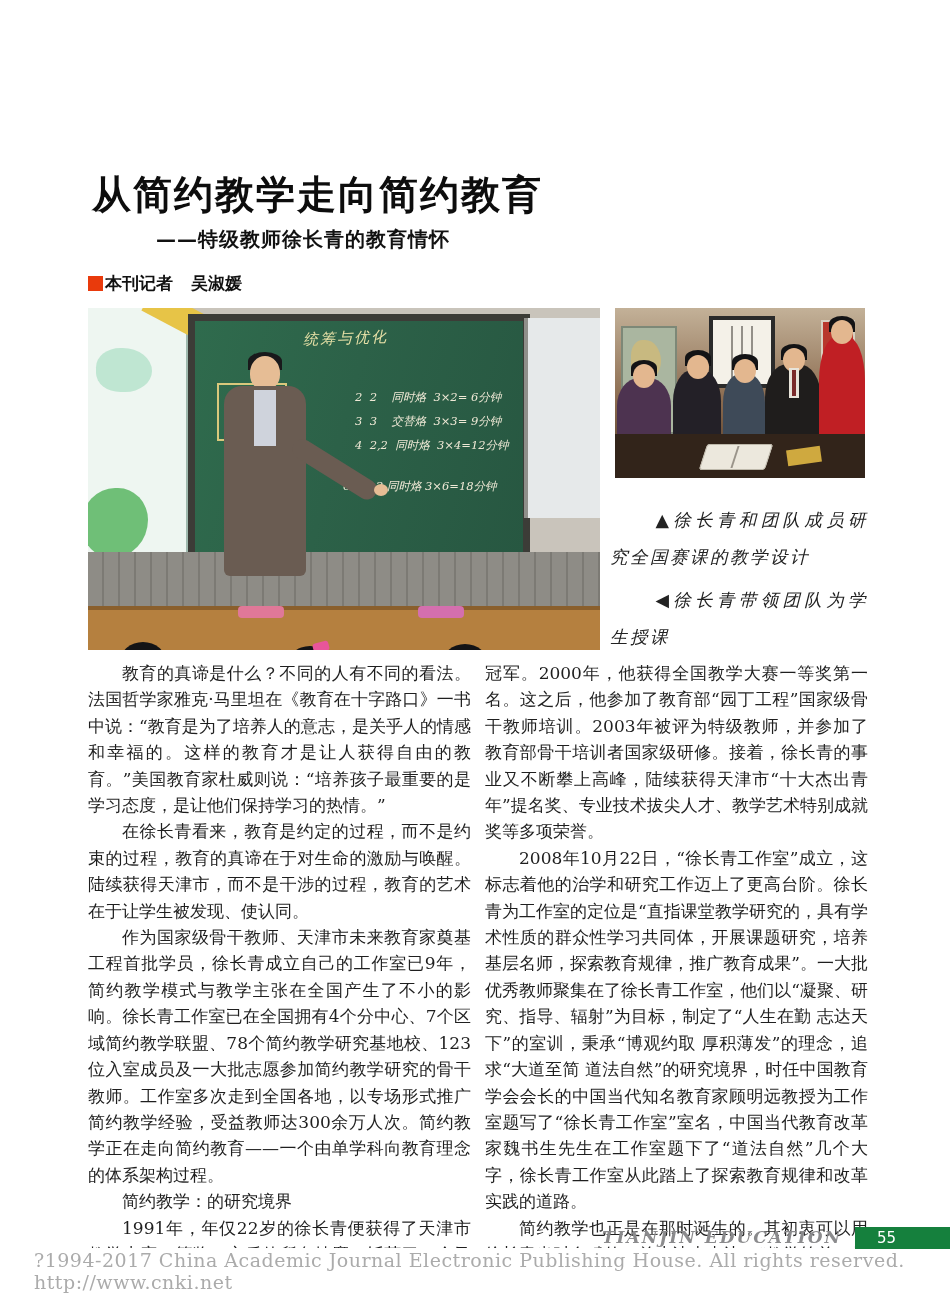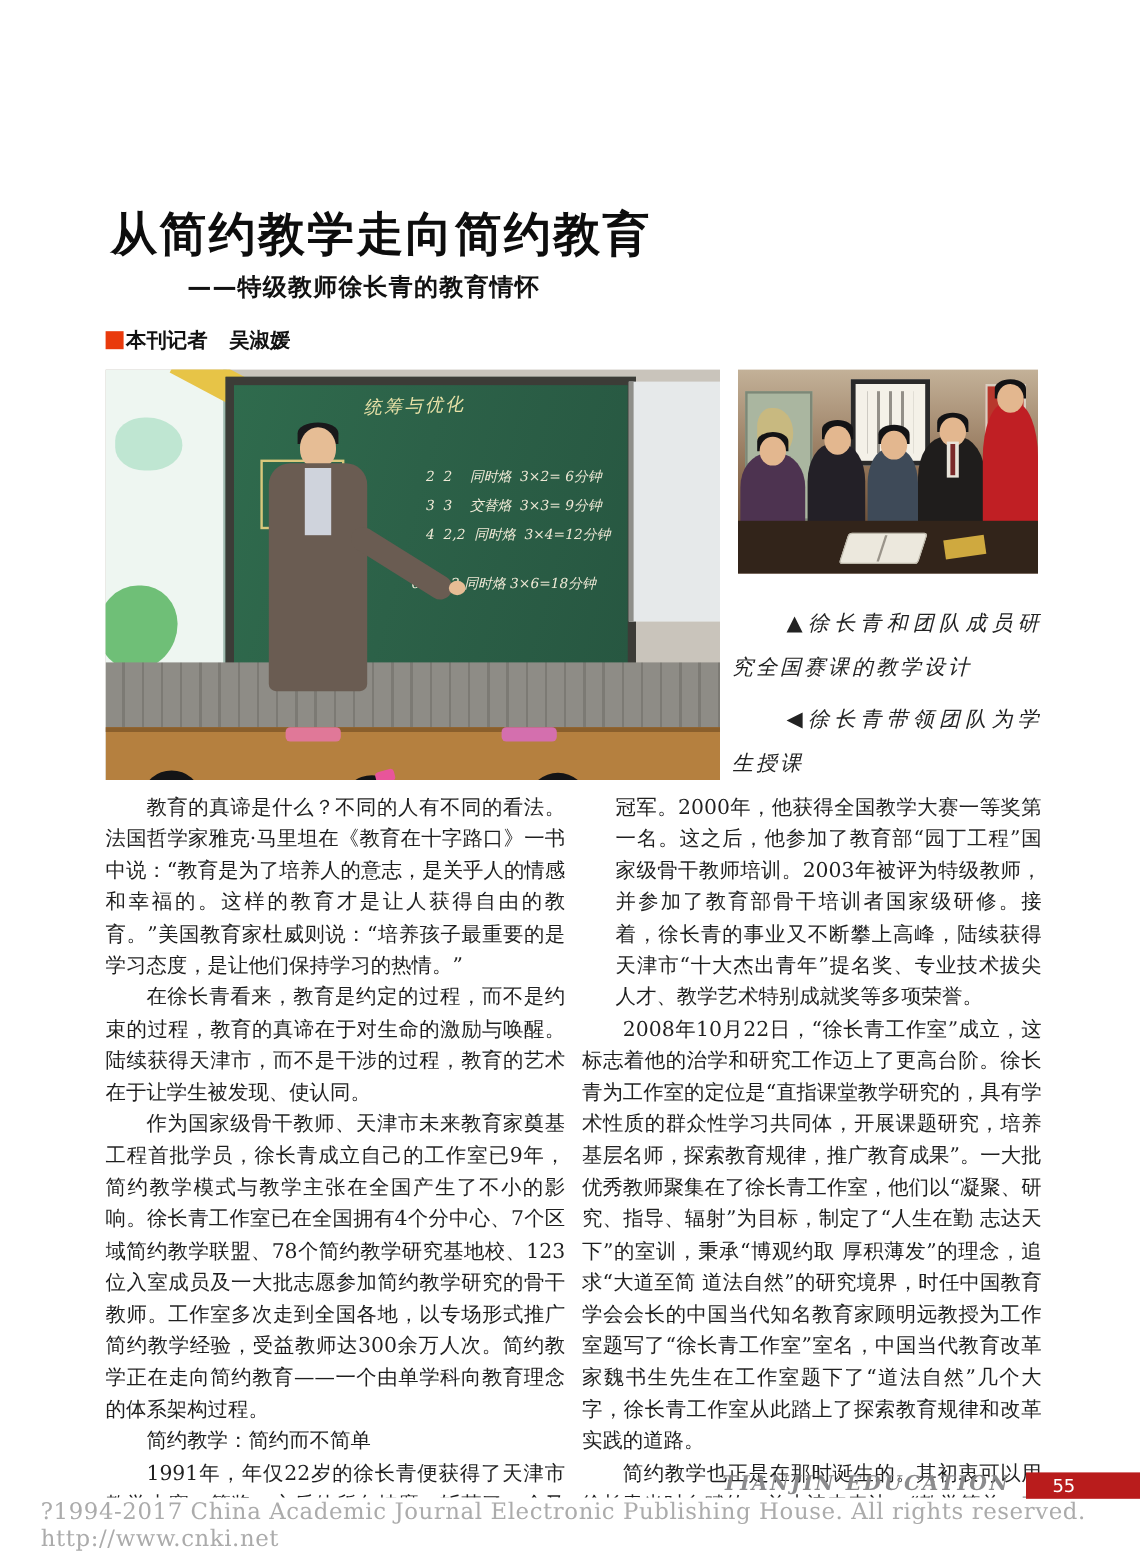--- a/index.html
+++ b/index.html
@@ -74,26 +74,26 @@
            text-align:justify;color:#222;font-style:italic;}
   .caption-1{top:502px;text-indent:2.6em;}
   .caption-2{top:582px;text-indent:2.6em;}
 
   
   .col{position:absolute;top:660px;width:383px;height:588px;font-size:17px;line-height:26.4px;
        text-align:justify;color:#1f1f1f;overflow:hidden;}
   .col-left{left:88px;}
   .col-right{left:485px;}
   .col p{margin:0;text-indent:2em;}
-  .col p.noindent{text-indent:0;margin-left:28px;}
+  .col p.noindent{text-indent:0;}
 
   
   .footer-journal{position:absolute;right:108px;top:1227px;font-style:italic;font-weight:bold;
                   font-size:17px;letter-spacing:2px;color:#8b8b8d;}
-  .pagebox{position:absolute;left:855px;top:1227px;width:95px;height:22px;background:#b91c1c;
+  .pagebox{position:absolute;left:855px;top:1227px;width:95px;height:22px;background:#15803d;
            font-family:"DejaVu Sans","Liberation Sans",sans-serif;font-size:15px;color:#ffffff;
            display:flex;align-items:center;}
   .pagebox span{margin-left:22px;}
   .copyright{position:absolute;left:34px;top:1249px;font-size:19px;color:#ababab;letter-spacing:.5px;}
 </style>
 </head>
 <body>
 
 <div class="page">
 
@@ -180,21 +180,21 @@
     <div class="folder"></div>
   </div>
 
   <div class="caption caption-2">◀徐长青带领团队为学生授课</div>
   <div class="caption caption-1">▲徐长青和团队成员研究全国赛课的教学设计</div>
 
   <div class="col col-left">
     <p>教育的真谛是什么？不同的人有不同的看法。法国哲学家雅克·马里坦在《教育在十字路口》一书中说：“教育是为了培养人的意志，是关乎人的情感和幸福的。这样的教育才是让人获得自由的教育。”美国教育家杜威则说：“培养孩子最重要的是学习态度，是让他们保持学习的热情。”</p>
     <p>在徐长青看来，教育是约定的过程，而不是约束的过程，教育的真谛在于对生命的激励与唤醒。陆续获得天津市，而不是干涉的过程，教育的艺术在于让学生被发现、使认同。</p>
     <p>作为国家级骨干教师、天津市未来教育家奠基工程首批学员，徐长青成立自己的工作室已9年，简约教学模式与教学主张在全国产生了不小的影响。徐长青工作室已在全国拥有4个分中心、7个区域简约教学联盟、78个简约教学研究基地校、123位入室成员及一大批志愿参加简约教学研究的骨干教师。工作室多次走到全国各地，以专场形式推广简约教学经验，受益教师达300余万人次。简约教学正在走向简约教育——一个由单学科向教育理念的体系架构过程。</p>
-    <p>简约教学：简约而不简单</p>
+    <p>简约教学：的研究境界</p>
     <p>1991年，年仅22岁的徐长青便获得了天津市教学大赛一等奖，之后他所向披靡，斩获了一个又一个</p>
   </div>
   <div class="col col-right">
     <p class="noindent">冠军。2000年，他获得全国教学大赛一等奖第一名。这之后，他参加了教育部“园丁工程”国家级骨干教师培训。2003年被评为特级教师，并参加了教育部骨干培训者国家级研修。接着，徐长青的事业又不断攀上高峰，陆续获得天津市“十大杰出青年”提名奖、专业技术拔尖人才、教学艺术特别成就奖等多项荣誉。</p>
     <p>2008年10月22日，“徐长青工作室”成立，这标志着他的治学和研究工作迈上了更高台阶。徐长青为工作室的定位是“直指课堂教学研究的，具有学术性质的群众性学习共同体，开展课题研究，培养基层名师，探索教育规律，推广教育成果”。一大批优秀教师聚集在了徐长青工作室，他们以“凝聚、研究、指导、辐射”为目标，制定了“人生在勤 志达天下”的室训，秉承“博观约取 厚积薄发”的理念，追求“大道至简 道法自然”的研究境界，时任中国教育学会会长的中国当代知名教育家顾明远教授为工作室题写了“徐长青工作室”室名，中国当代教育改革家魏书生先生在工作室题下了“道法自然”几个大字，徐长青工作室从此踏上了探索教育规律和改革实践的道路。</p>
     <p>简约教学也正是在那时诞生的。其初衷可以用徐长青当时自赋的一首小诗来表达：“教学简单，教学使一切科学变得简单，让我们的教学从简单开始并变</p>
   </div>
 
   <div class="footer-journal">TIANJIN EDUCATION</div>
   <div class="pagebox">

